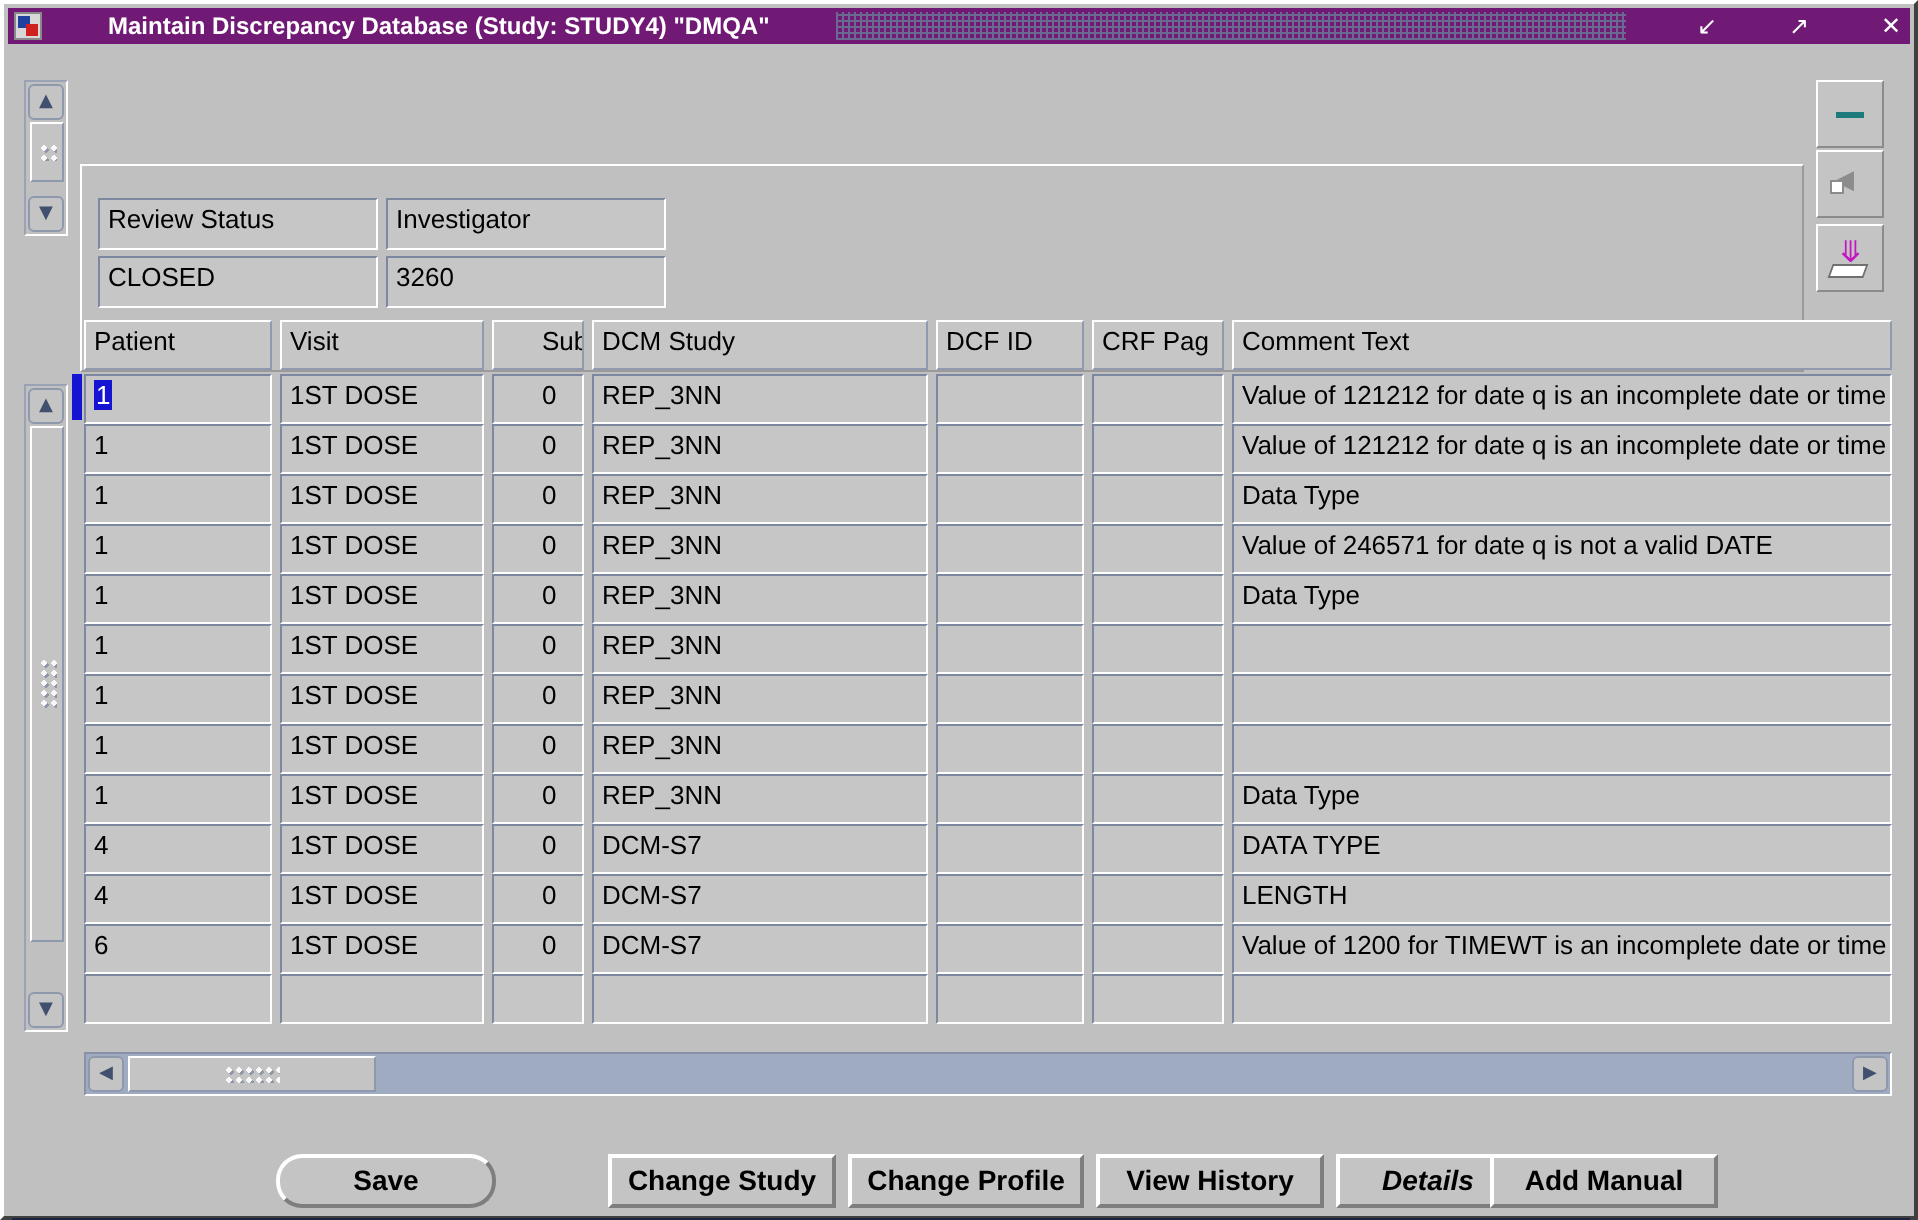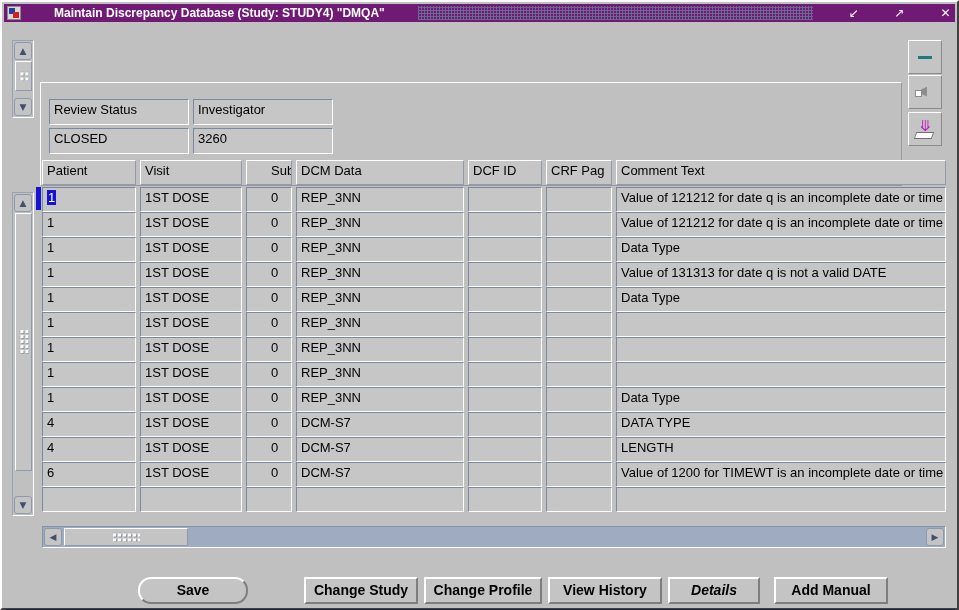--- a/index.html
+++ b/index.html
@@ -202,21 +202,21 @@
     border-top:2px solid #ffffff; border-left:2px solid #ffffff;
     border-right:2px solid #7e7e7e; border-bottom:2px solid #7e7e7e;
     line-height:23px; white-space:nowrap;
   }
   #btn-exit          { left:20px;  width:110px; }
   #btn-save          { left:136px; width:110px;border-radius:13px; }
   #btn-change-study  { left:302px; width:114px; }
   #btn-change-profile{ left:422px; width:118px; }
   #btn-view-history  { left:546px; width:114px; }
   #btn-details       { left:666px; width:92px;font-style:italic; }
-  #btn-add-manual    { left:772px; width:114px; }
+  #btn-add-manual    { left:743px; width:114px; }
 
   #status-strip {
     position:absolute; left:4px; top:607px; width:949px; height:3px;
     background:#1a2440;
   }
 </style>
 </head>
 <body>
 
 <div id="app-window">
@@ -264,21 +264,21 @@
       <span class="grip-dots"></span>
     </div>
     <div class="sb-arrow" style="bottom:1px;">▼</div>
   </div>
 
   <div id="grid">
     <div class="grid-row hdr" id="grid-header" style="top:0px;">
       <div class="cell c-patient">Patient</div>
       <div class="cell c-visit">Visit</div>
       <div class="cell c-sub">Sub#</div>
-      <div class="cell c-dcm">DCM Data</div>
+      <div class="cell c-dcm">DCM Study</div>
       <div class="cell c-dcfid">DCF ID</div>
       <div class="cell c-crf">CRF Pag</div>
       <div class="cell c-comment">Comment Text</div>
     </div>
     <div id="grid-body">
         <div class="grid-row" style="top: 27px;">
           <span class="rec-marker"></span>
           <div class="cell c-patient"><span class="sel-text">1</span></div>
           <div class="cell c-visit">1ST DOSE</div>
           <div class="cell c-sub">0</div>
@@ -305,21 +305,21 @@
           <div class="cell c-crf"></div>
           <div class="cell c-comment">Data Type</div>
         </div>
         <div class="grid-row" style="top: 102px;">
           <div class="cell c-patient">1</div>
           <div class="cell c-visit">1ST DOSE</div>
           <div class="cell c-sub">0</div>
           <div class="cell c-dcm">REP_3NN</div>
           <div class="cell c-dcfid"></div>
           <div class="cell c-crf"></div>
-          <div class="cell c-comment">Value of 131313 for date q is not a valid DATE</div>
+          <div class="cell c-comment">Value of 246571 for date q is not a valid DATE</div>
         </div>
         <div class="grid-row" style="top: 127px;">
           <div class="cell c-patient">1</div>
           <div class="cell c-visit">1ST DOSE</div>
           <div class="cell c-sub">0</div>
           <div class="cell c-dcm">REP_3NN</div>
           <div class="cell c-dcfid"></div>
           <div class="cell c-crf"></div>
           <div class="cell c-comment">Data Type</div>
         </div>

